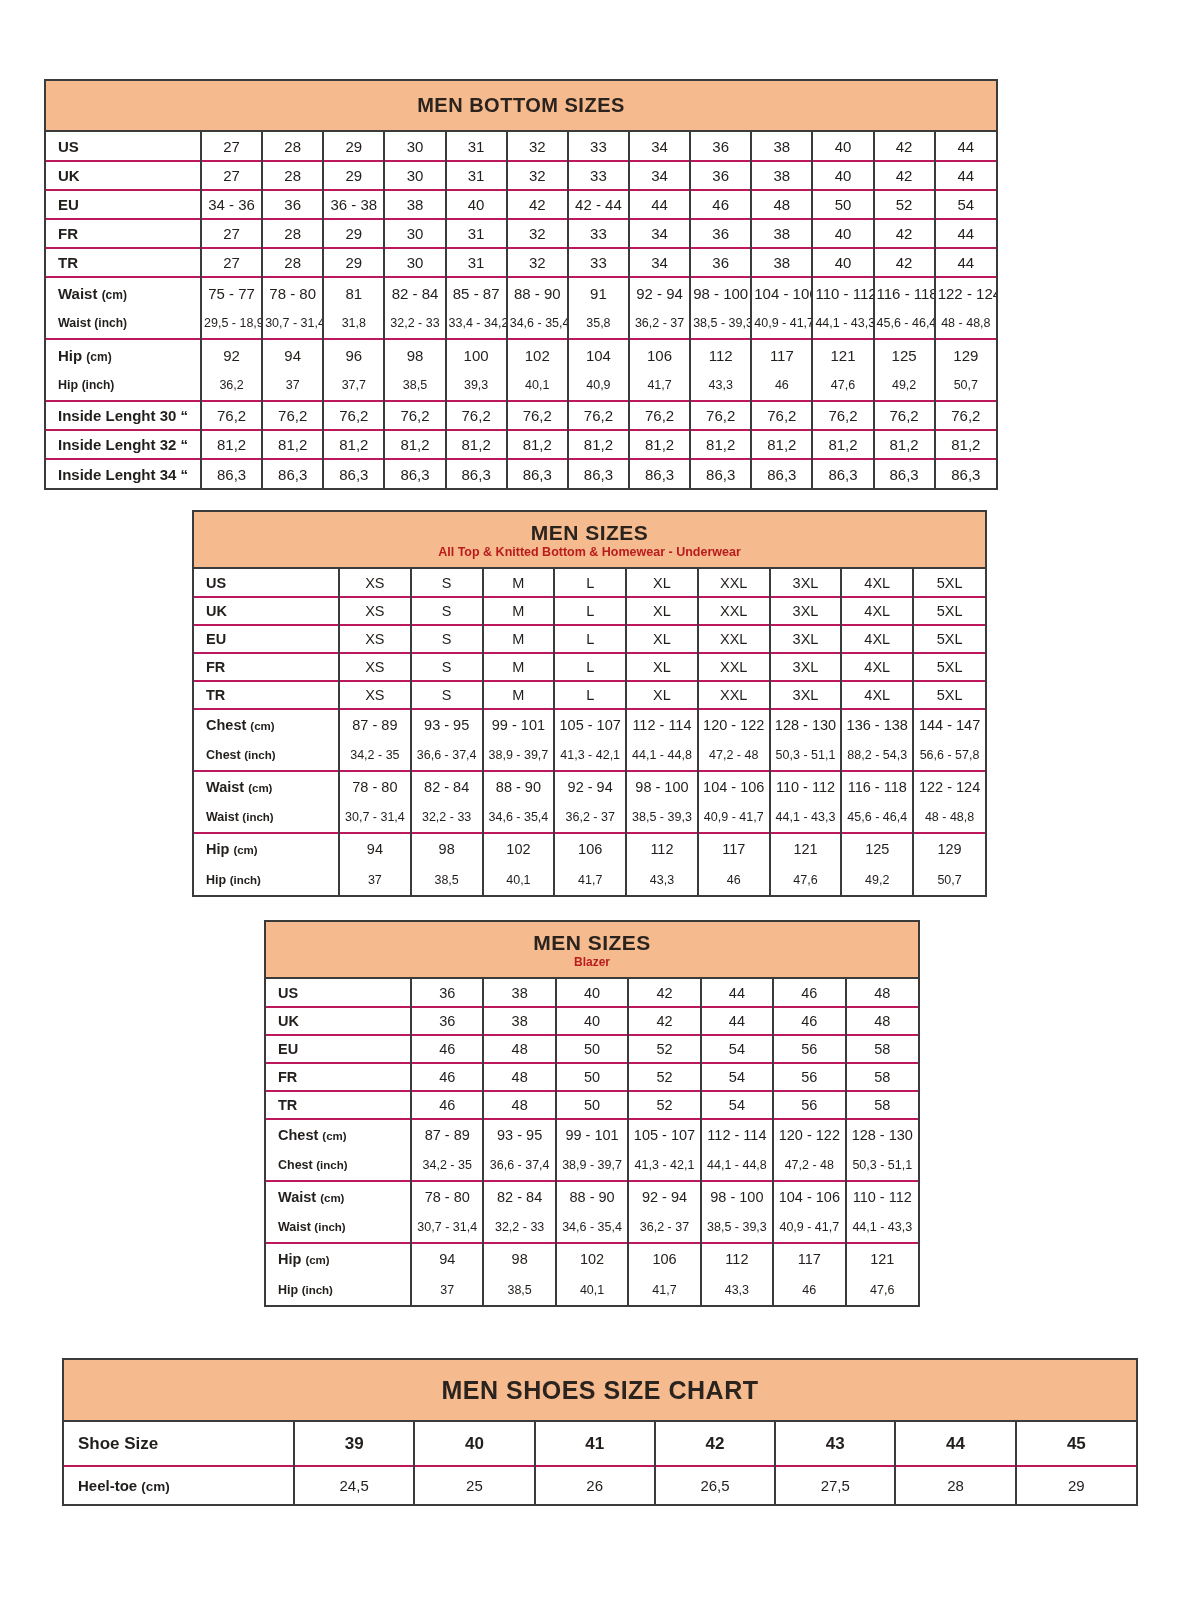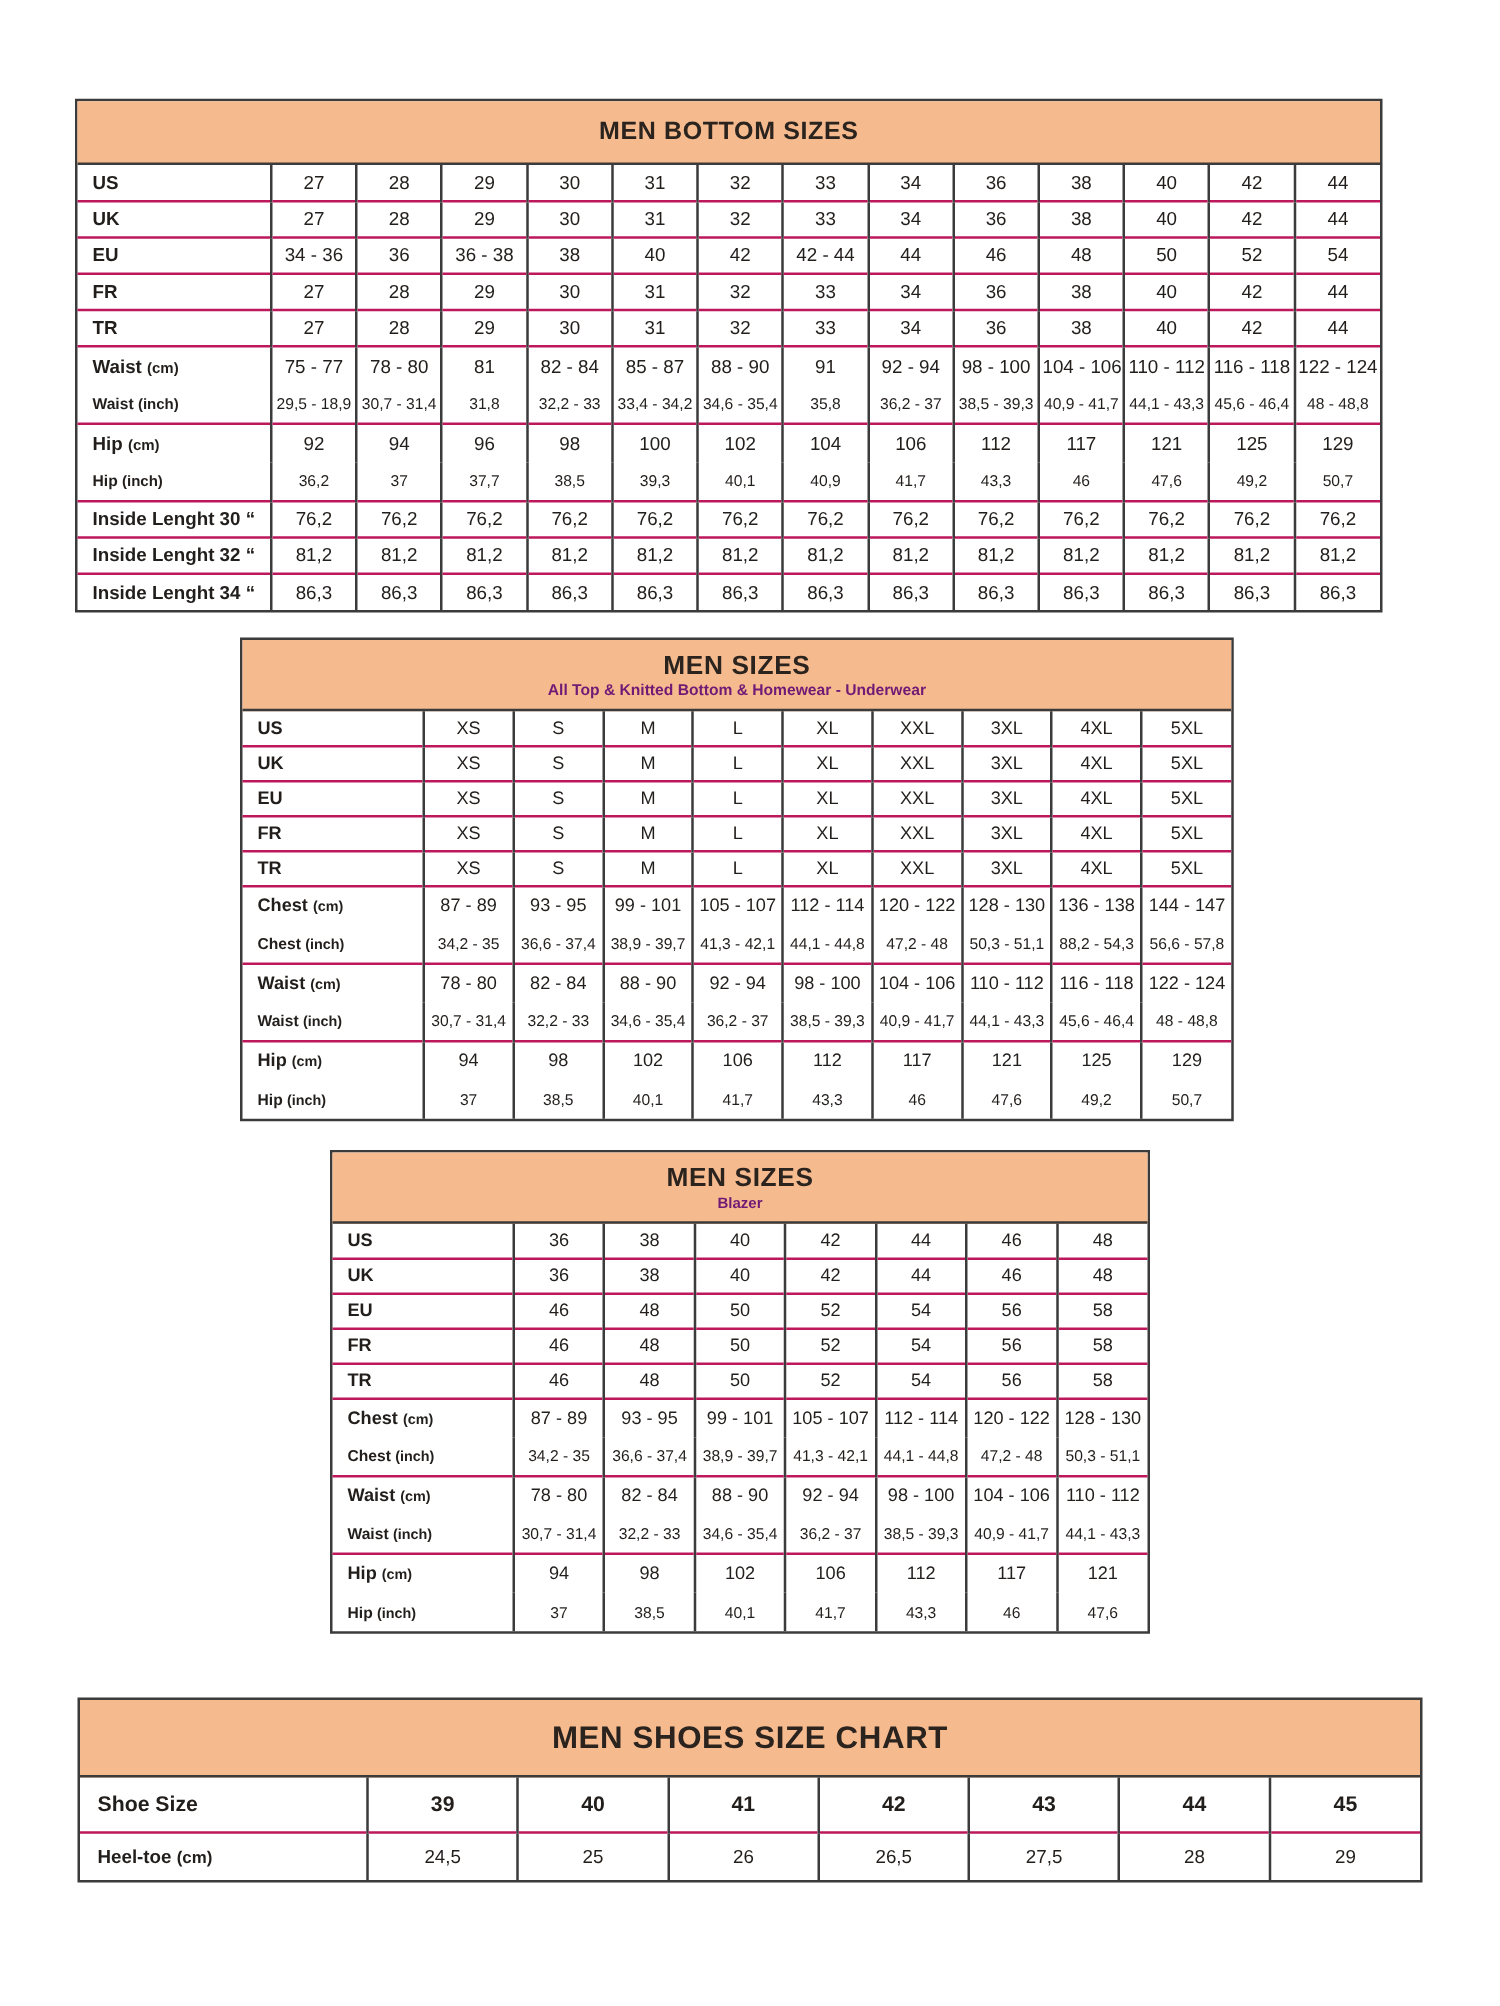--- a/index.html
+++ b/index.html
@@ -3,33 +3,33 @@
 <meta charset="utf-8">
 <style>
   html,body{margin:0;padding:0;background:#ffffff;}
   body{font-family:"Liberation Sans", sans-serif;color:#221e1c;}
   .page{position:relative;width:1200px;height:1605px;background:#ffffff;overflow:hidden;}
 
   .box{position:absolute;border:2px solid #3b3b3b;background:#fff;box-sizing:border-box;}
   .titlebar{background:#F6BA8F;border-bottom:2px solid #3b3b3b;text-align:center;
             display:flex;flex-direction:column;justify-content:center;}
   .titlebar .t{font-weight:800;letter-spacing:.5px;color:#2a231e;}
-  .titlebar .st{font-weight:700;color:#701a75;}
+  .titlebar .st{font-weight:700;color:#b91c1c;}
 
   table{width:100%;border-collapse:collapse;table-layout:fixed;}
   tbody{border-top:2px solid #be185d;}
   tbody:first-of-type{border-top:none;}
   td{border-left:2px solid #3b3b3b;text-align:center;vertical-align:middle;
      padding:0 2px;overflow:hidden;white-space:nowrap;}
   td:first-child{border-left:none;}
   td.lbl{text-align:left;padding-left:12px;font-weight:700;}
   td.lbl .unit{font-weight:700;}
 
   
-  #t1{left:60px;top:79px;width:1046px;}
+  #t1{left:44px;top:79px;width:954px;}
   #t1 .titlebar{height:49px;}
   #t1 .titlebar .t{font-size:20px;}
   #t1 td{font-size:15px;}
   #t1 td.lbl{font-size:15px;}
   #t1 td.lbl .unit{font-size:12px;}
   #t1 .single tr{height:29px;}
   #t1 .pair tr{height:31px;}
   #t1 tr.small td{font-size:12.5px;}
   #t1 col.c0{width:155px;}
 

